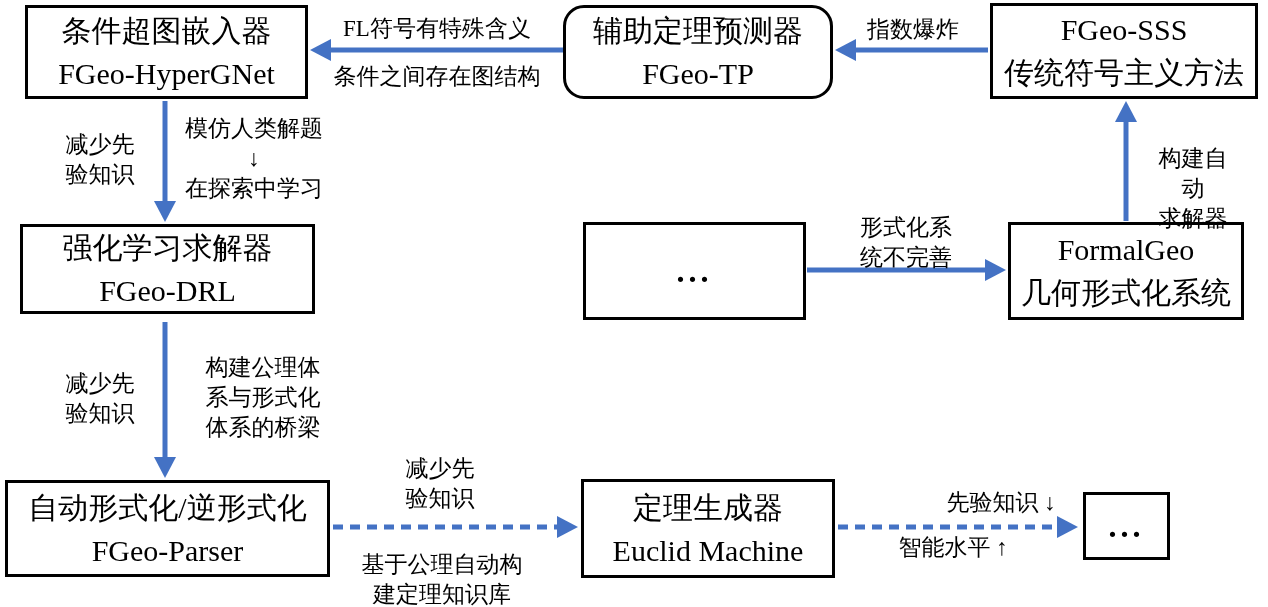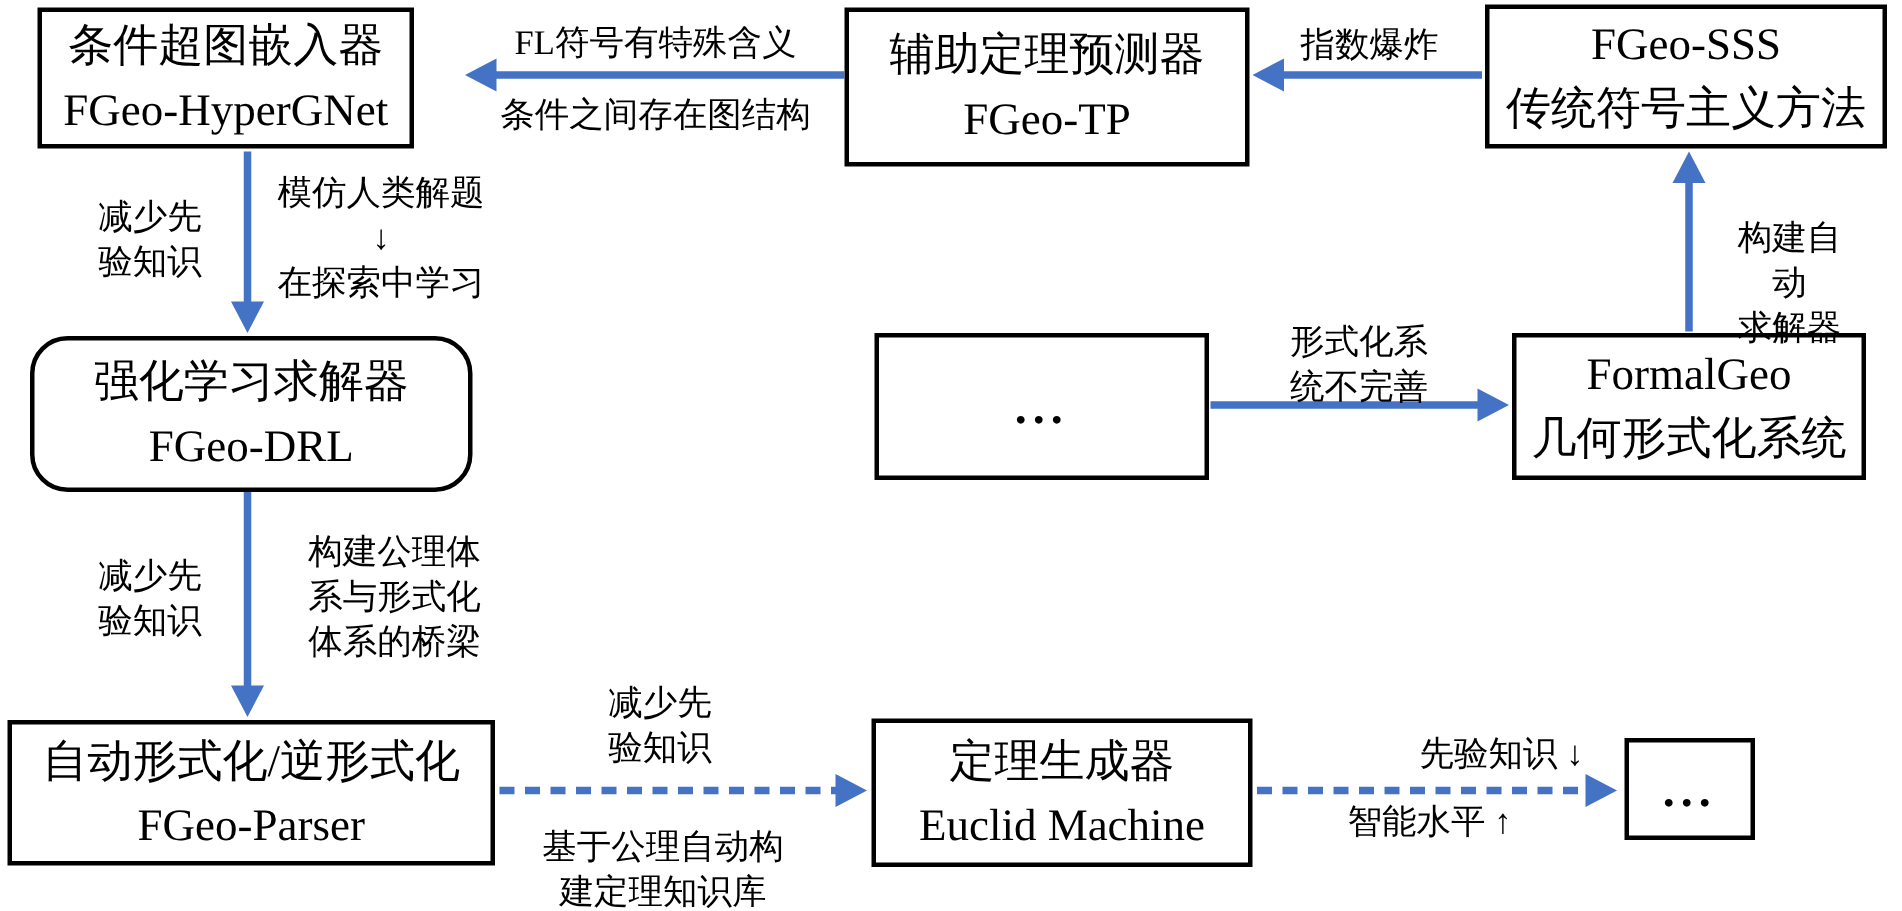--- a/index.html
+++ b/index.html
@@ -14,24 +14,24 @@
     text-align:center;box-sizing:border-box;
   }
   .box .bl{font-size:30px;line-height:43px;white-space:nowrap;}
   .box .ellipsis{font-size:32px;line-height:32px;letter-spacing:4px;font-weight:bold;}
   .lbl{
     position:absolute;transform:translate(-50%,-50%);
     text-align:center;font-size:23px;line-height:30px;white-space:pre-line;
   }
   svg.arrows{position:absolute;left:0;top:0;width:1268px;height:607px;pointer-events:none;}
 
-  .b-hypergnet{left:25px;top:5px;width:251px;height:94px;text-align:right;}
-  .b-tp{left:563px;top:5px;width:270px;height:106px;}
+  .b-hypergnet{left:25px;top:5px;width:283px;height:94px;text-align:right;}
+  .b-tp{left:563px;top:5px;width:270px;height:94px;border-radius:21px;}
   .b-sss{left:990px;top:3px;width:268px;height:96px;}
-  .b-drl{left:20px;top:224px;width:295px;height:104px;border-radius:25px;}
+  .b-drl{left:20px;top:224px;width:295px;height:90px;}
   .b-mid{left:583px;top:222px;width:223px;height:98px;}
   .b-formalgeo{left:1008px;top:222px;width:236px;height:98px;}
   .b-parser{left:5px;top:480px;width:325px;height:97px;}
   .b-euclid{left:581px;top:479px;width:254px;height:99px;}
   .b-end{left:1083px;top:492px;width:87px;height:68px;}
 
   .l-fl{left:437px;top:29px;}
   .l-graph{left:437px;top:77px;}
   .l-exp{left:913px;top:30px;}
   .l-prior1{left:100px;top:160px;}

